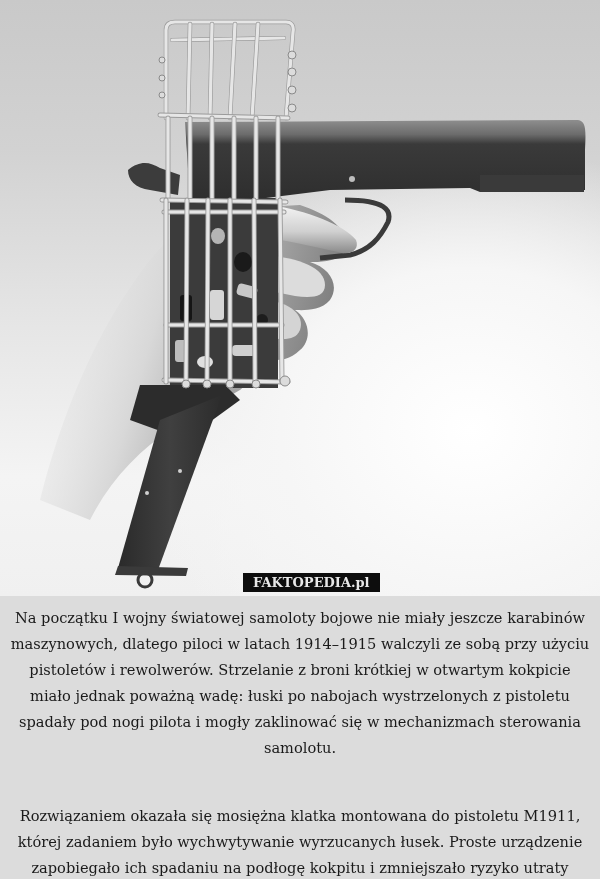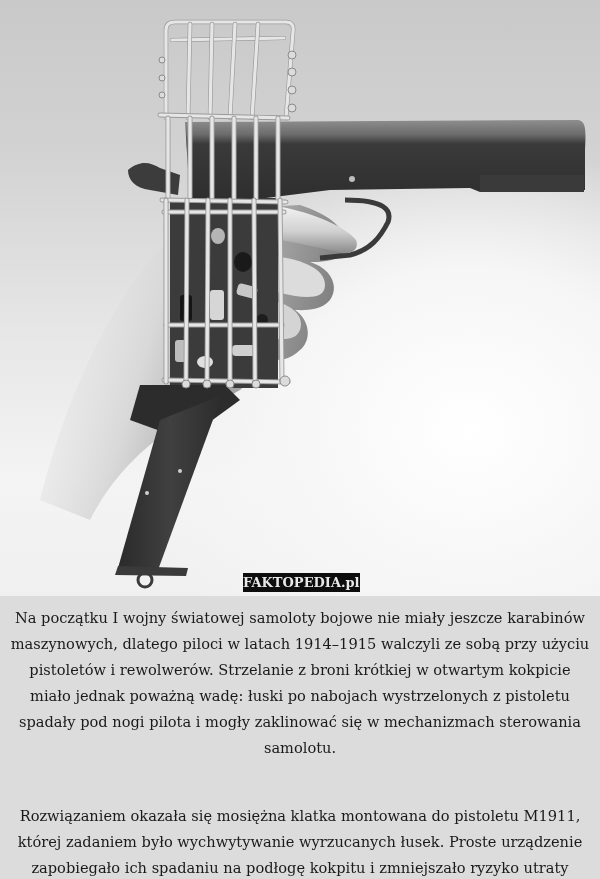--- a/index.html
+++ b/index.html
@@ -20,21 +20,21 @@
       background:
         radial-gradient(ellipse 420px 360px at 470px 430px, #ffffff 0%, #f6f6f6 45%, rgba(246,246,246,0) 80%),
         linear-gradient(180deg, #c9c9c9 0%, #d2d2d2 25%, #e6e6e6 55%, #f4f4f4 80%, #f0f0f0 100%);
     }
     .photo svg { position: absolute; left: 0; top: 0; }
 
     .watermark {
       position: absolute;
       left: 243px; top: 573px;
       height: 19px;
-      padding: 0 0;
+      padding: 0 10px;
       background: #0d0d0d;
       color: #e8e8e8;
       font-family: "DejaVu Serif", "Liberation Serif", serif;
       font-weight: bold;
       font-size: 13px;
       line-height: 19px;
       letter-spacing: 0px;
       text-align: right;
     }
 

